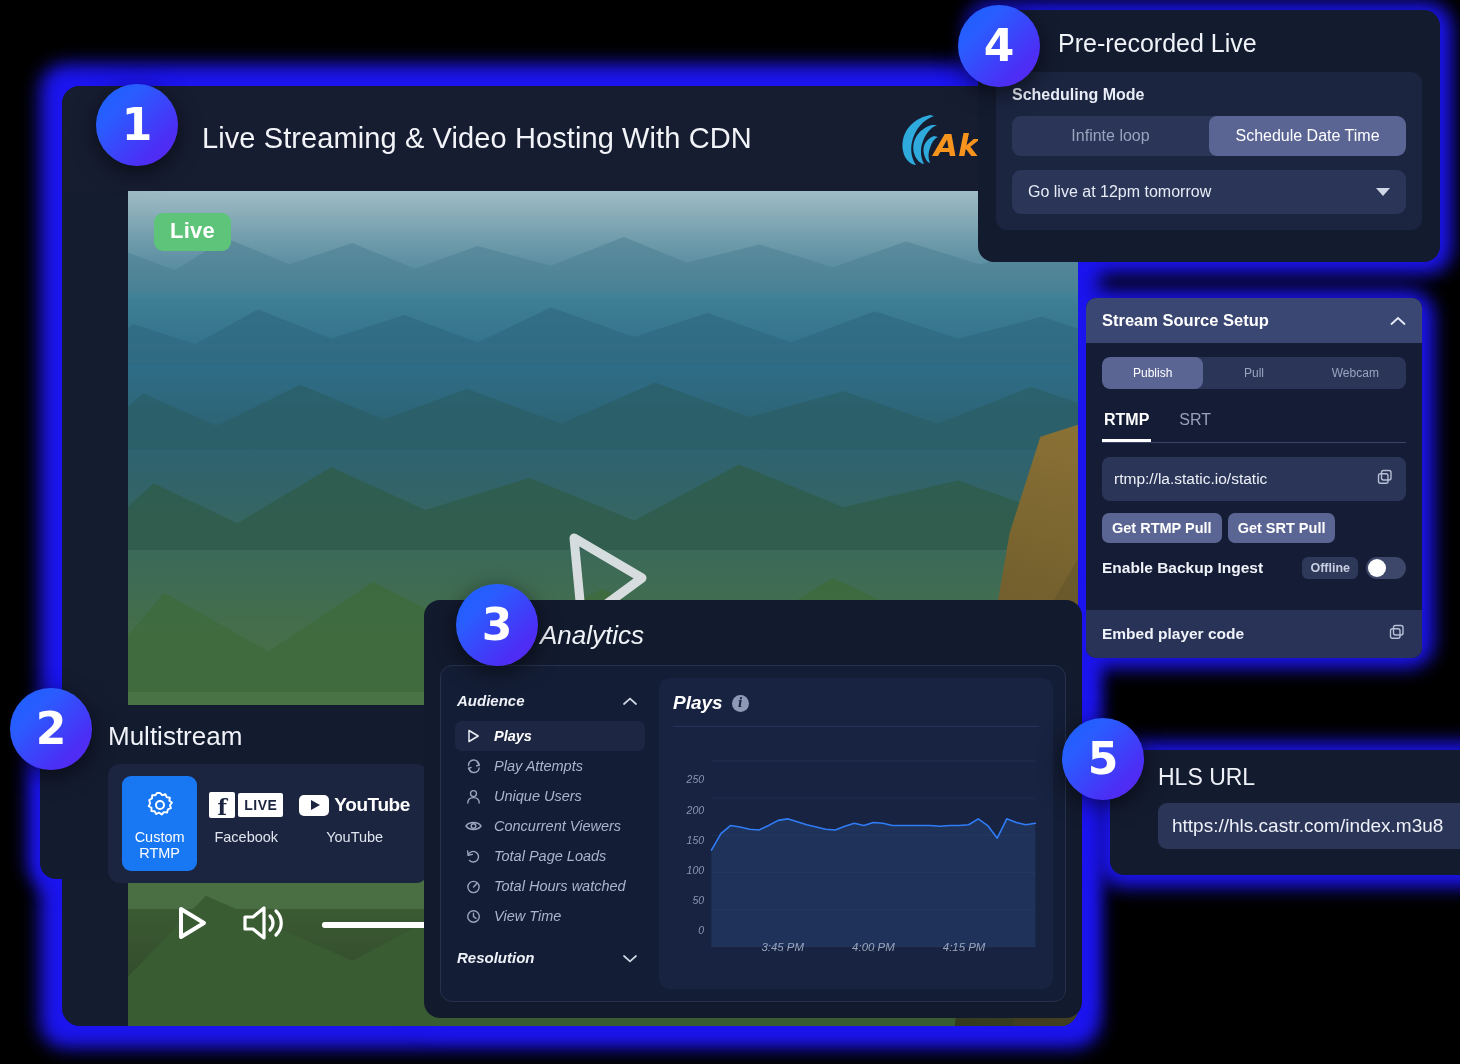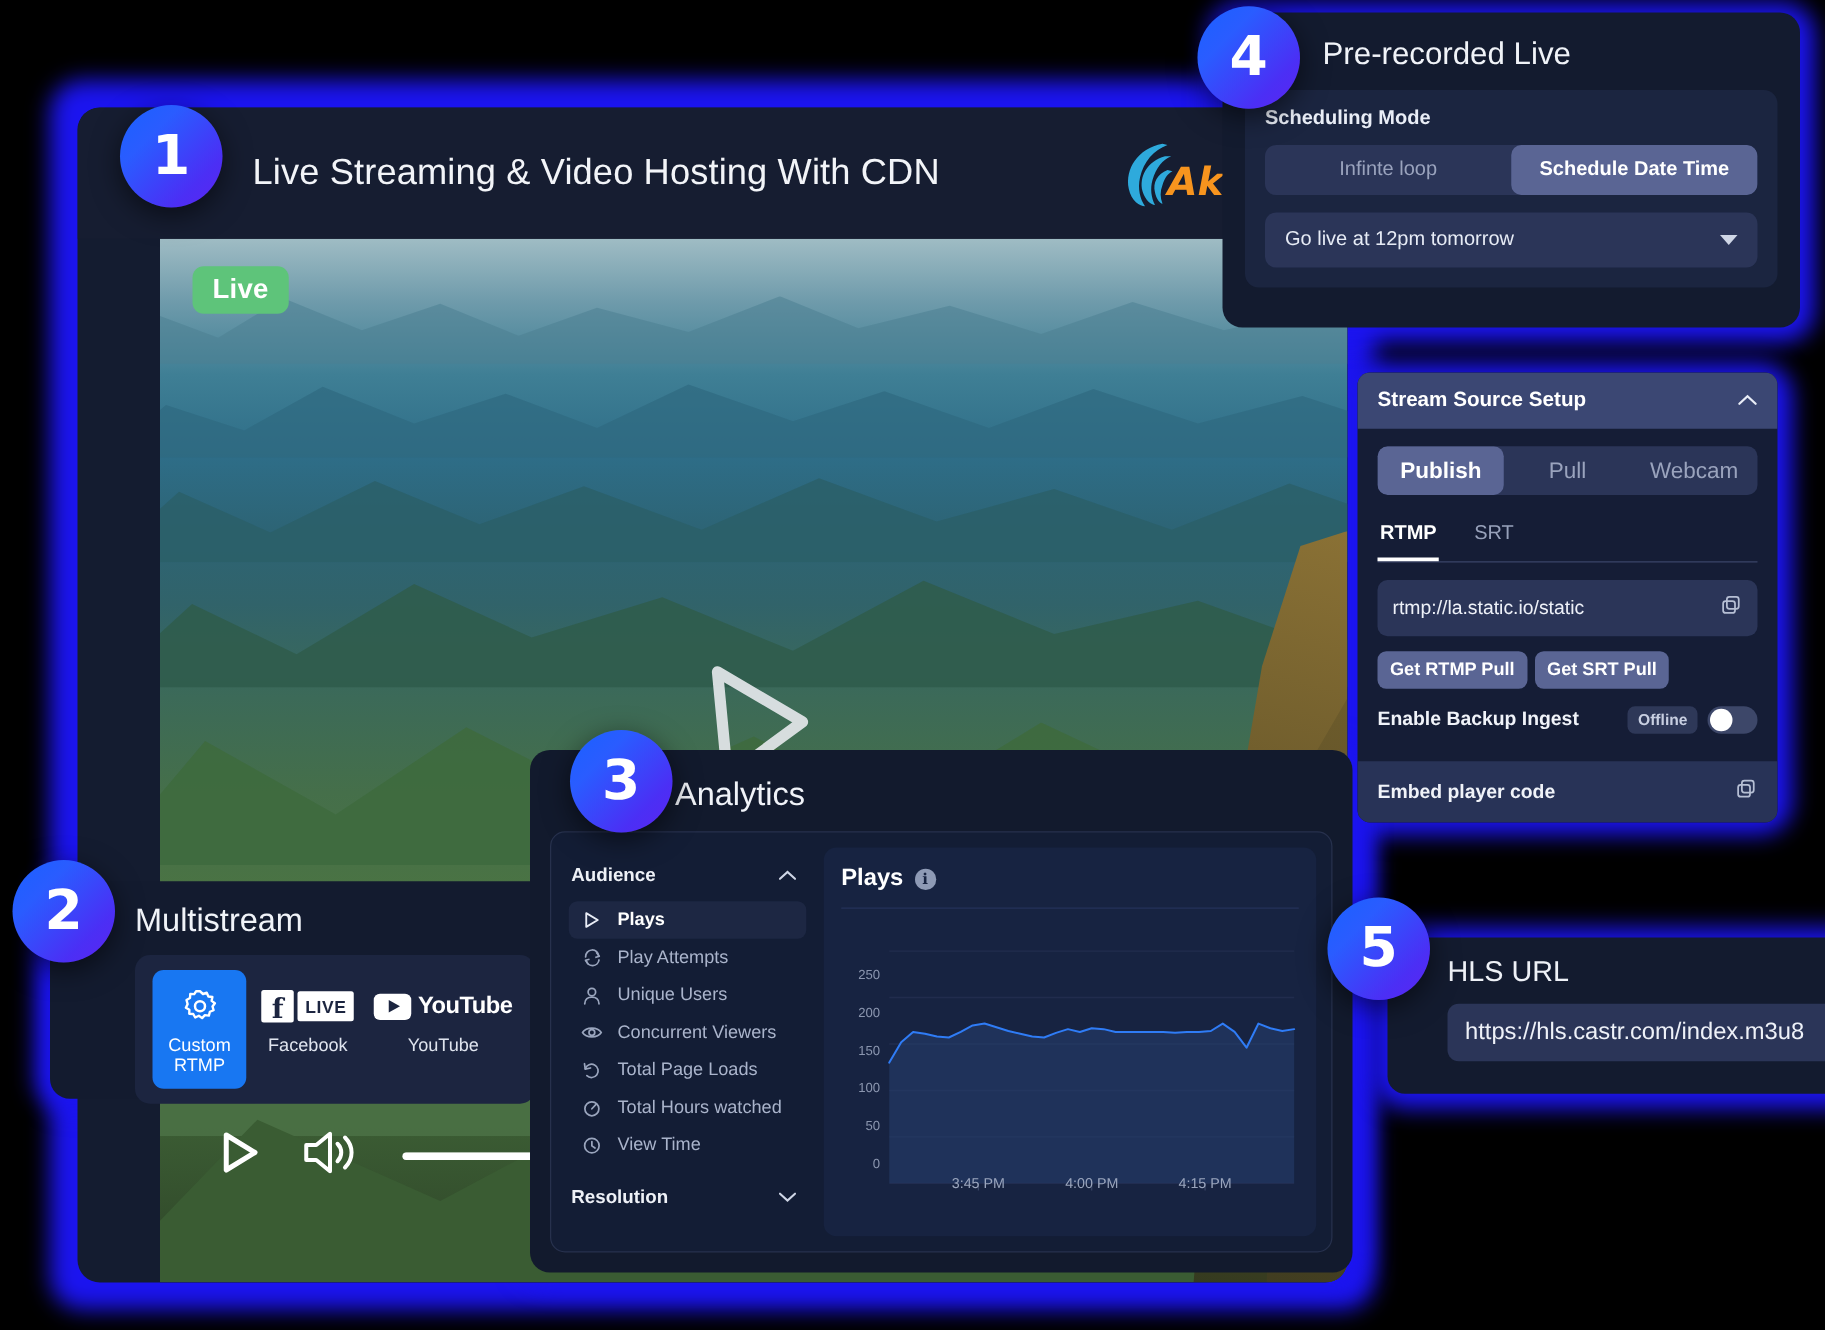--- a/index.html
+++ b/index.html
@@ -239,20 +239,21 @@
   }
   .yt-tri { width: 0; height: 0; border-left: 9px solid #1c2540; border-top: 5.5px solid transparent; border-bottom: 5.5px solid transparent; margin-left: 2px; }
   .yt-text { color: #ffffff; font-size: 19px; font-weight: bold; letter-spacing: -.4px; }
 
   
   #analytics-window {
     position: absolute;
     left: 424px; top: 600px;
     width: 658px; height: 418px;
     z-index: 40;
+    font-style: italic;
   }
   #analytics-glow { left: 412px; top: 592px; width: 682px; height: 438px; }
   .an-body {
     position: absolute; inset: 0;
     background: #121a2d;
     border-radius: 16px;
     padding: 14px 16px 16px 16px;
     display: flex; flex-direction: column;
   }
   .an-title {
@@ -329,21 +330,21 @@
   .pr-panel { background: #1b2540; border-radius: 11px; padding: 14px 16px 16px; }
   .pr-lbl { color: #e9edf6; font-size: 16px; font-weight: bold; margin-bottom: 12px; }
   .seg {
     display: flex; background: #2b3558; border-radius: 9px; overflow: hidden;
     margin-bottom: 14px;
   }
   .seg-btn {
     flex: 1; text-align: center; padding: 11px 6px;
     font-size: 16px; color: #9aa3bd; cursor: pointer;
   }
-  .seg-btn.on { background: #5a6594; color: #ffffff; font-weight: bold; border-radius: 8px; }
+  .seg-btn.on { background: #5a6594; color: #ffffff; font-weight: normal; border-radius: 8px; }
   .pr-select {
     background: #2b3558; border-radius: 9px;
     padding: 13px 16px;
     display: flex; align-items: center; justify-content: space-between;
     color: #e6ebf5; font-size: 16px; cursor: pointer;
   }
   .caret-down {
     width: 0; height: 0;
     border-left: 7px solid transparent; border-right: 7px solid transparent;
     border-top: 8px solid #cfd6e6;
@@ -369,21 +370,21 @@
     padding: 13px 16px;
     display: flex; align-items: center; justify-content: space-between;
     color: #ffffff; font-size: 16.5px; font-weight: bold;
     cursor: pointer;
   }
   .src-main { flex: 1; padding: 14px 16px 10px; }
   .src-seg {
     display: flex; background: #2b3558; border-radius: 8px; overflow: hidden;
     margin-bottom: 18px;
   }
-  .src-seg .seg-btn { padding: 9px 4px; font-size: 18px; }
+  .src-seg .seg-btn { padding: 9px 4px; font-size: 12px; }
   .src-tabs {
     display: flex; gap: 26px;
     border-bottom: 1px solid #3a4468;
     margin-bottom: 14px;
     position: relative;
   }
   .src-tab {
     color: #97a1ba; font-size: 16px; padding: 4px 2px 10px; cursor: pointer;
   }
   .src-tab.on { color: #ffffff; font-weight: bold; border-bottom: 3px solid #ffffff; }

